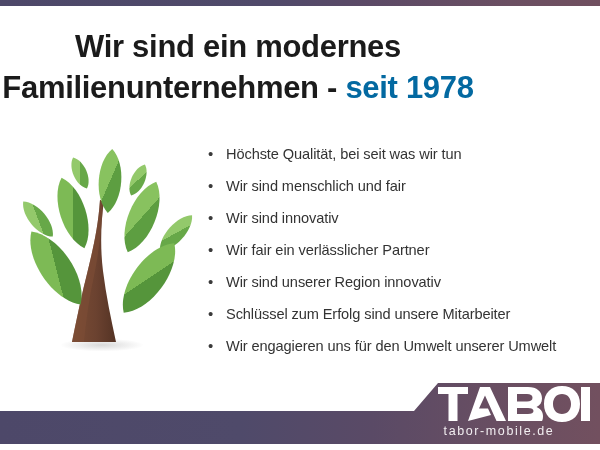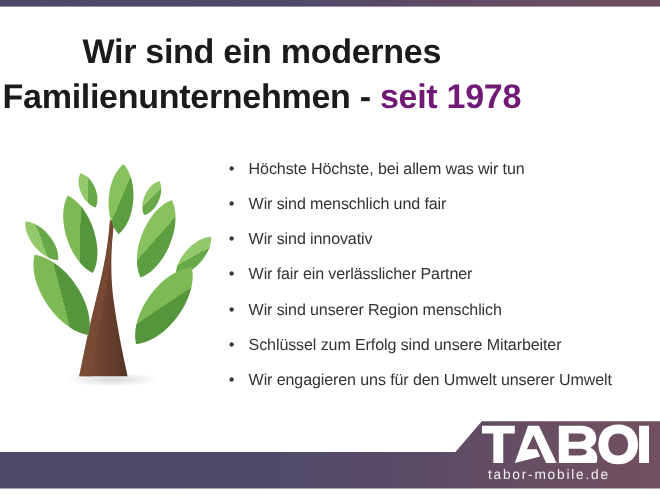--- a/index.html
+++ b/index.html
@@ -29,21 +29,21 @@
     position:absolute; left:0; top:26px;
     width:476px;
     text-align:center;
     font-weight:bold;
     font-size:31px;
     line-height:41px;
     letter-spacing:-0.3px;
     color:#1b1b1b;
     white-space:nowrap;
   }
-  .headline .accent { color:#701a75; }
+  .headline .accent { color:#0369a1; }
 
   
   .bullets {
     position:absolute; left:208px; top:140px;
     width:392px;
   }
   .bullet-row {
     display:flex;
     align-items:flex-start;
     height:32px;
@@ -179,37 +179,37 @@
         <g transform="translate(135,133) rotate(36)">
           <path d="M0,-43 C21,-25 21,25 0,43 C-21,25 -21,-25 0,-43 Z" fill="url(#lfB)"></path>
         </g>
       </g>
     </svg>
   </div>
 
   <div class="bullets">
     <div class="bullet-row">
       <div class="bullet-dot">•</div>
-      <div class="bullet-text">Höchste Höchste, bei allem was wir tun</div>
+      <div class="bullet-text">Höchste Qualität, bei seit was wir tun</div>
     </div>
     <div class="bullet-row">
       <div class="bullet-dot">•</div>
       <div class="bullet-text">Wir sind menschlich und fair</div>
     </div>
     <div class="bullet-row">
       <div class="bullet-dot">•</div>
       <div class="bullet-text">Wir sind innovativ</div>
     </div>
     <div class="bullet-row">
       <div class="bullet-dot">•</div>
       <div class="bullet-text">Wir fair ein verlässlicher Partner</div>
     </div>
     <div class="bullet-row">
       <div class="bullet-dot">•</div>
-      <div class="bullet-text">Wir sind unserer Region menschlich</div>
+      <div class="bullet-text">Wir sind unserer Region innovativ</div>
     </div>
     <div class="bullet-row">
       <div class="bullet-dot">•</div>
       <div class="bullet-text">Schlüssel zum Erfolg sind unsere Mitarbeiter</div>
     </div>
     <div class="bullet-row">
       <div class="bullet-dot">•</div>
       <div class="bullet-text">Wir engagieren uns für den Umwelt unserer Umwelt</div>
     </div>
   </div>

